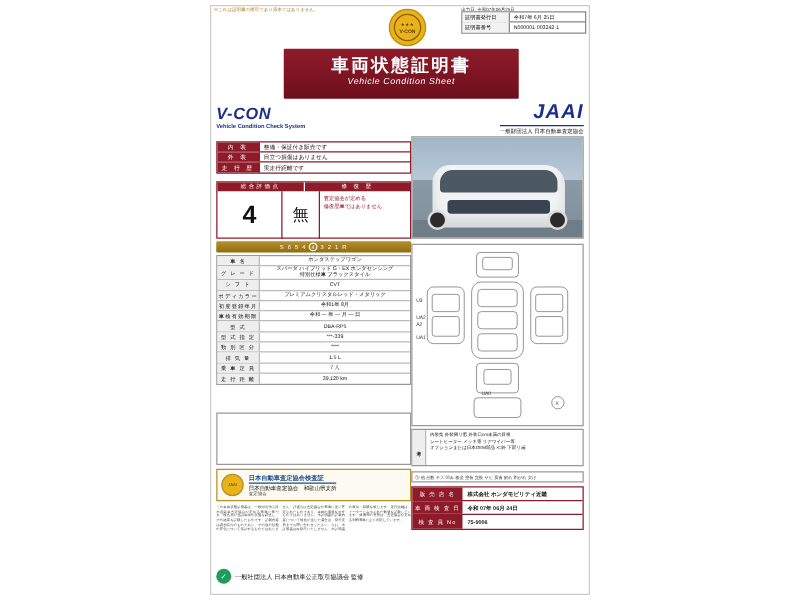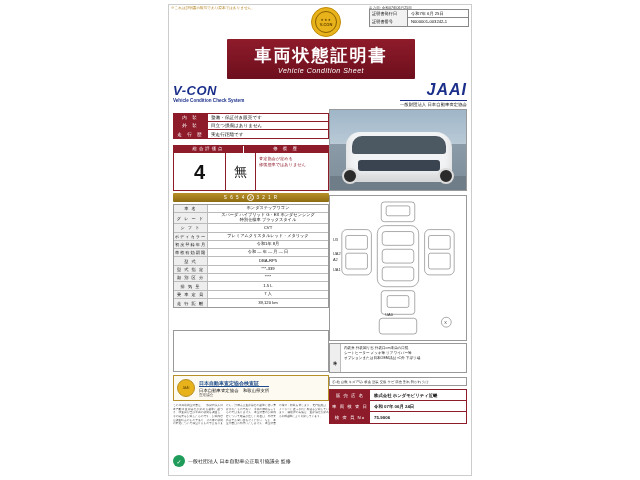--- a/index.html
+++ b/index.html
@@ -69,21 +69,21 @@
 
   
   .titlewrap{
     position:absolute; left:58px; top:34px;
     width:188px; height:40px;
     background:linear-gradient(#8e1b2a,#6d0f1d);
     color:#fff;
     text-align:center;
     border-radius:1px;
   }
-  .titlewrap .t1{ font-size:17px; font-weight:bold; letter-spacing:2px; padding-top:5px; font-family:"DejaVu Sans", sans-serif;}
+  .titlewrap .t1{ font-size:14px; font-weight:bold; letter-spacing:2px; padding-top:5px; font-family:"DejaVu Sans", sans-serif;}
   .titlewrap .t2{ font-size:7px; font-style:italic; letter-spacing:0.5px; }
 
   .vcon{
     position:absolute; left:4px; top:78px;
     color:#1b2f8a;
   }
   .vcon .big{ font-size:13px; font-weight:bold; font-style:italic; letter-spacing:0.5px;}
   .vcon .sm2{ font-size:4.6px; font-weight:bold; }
 
   .jaai{

